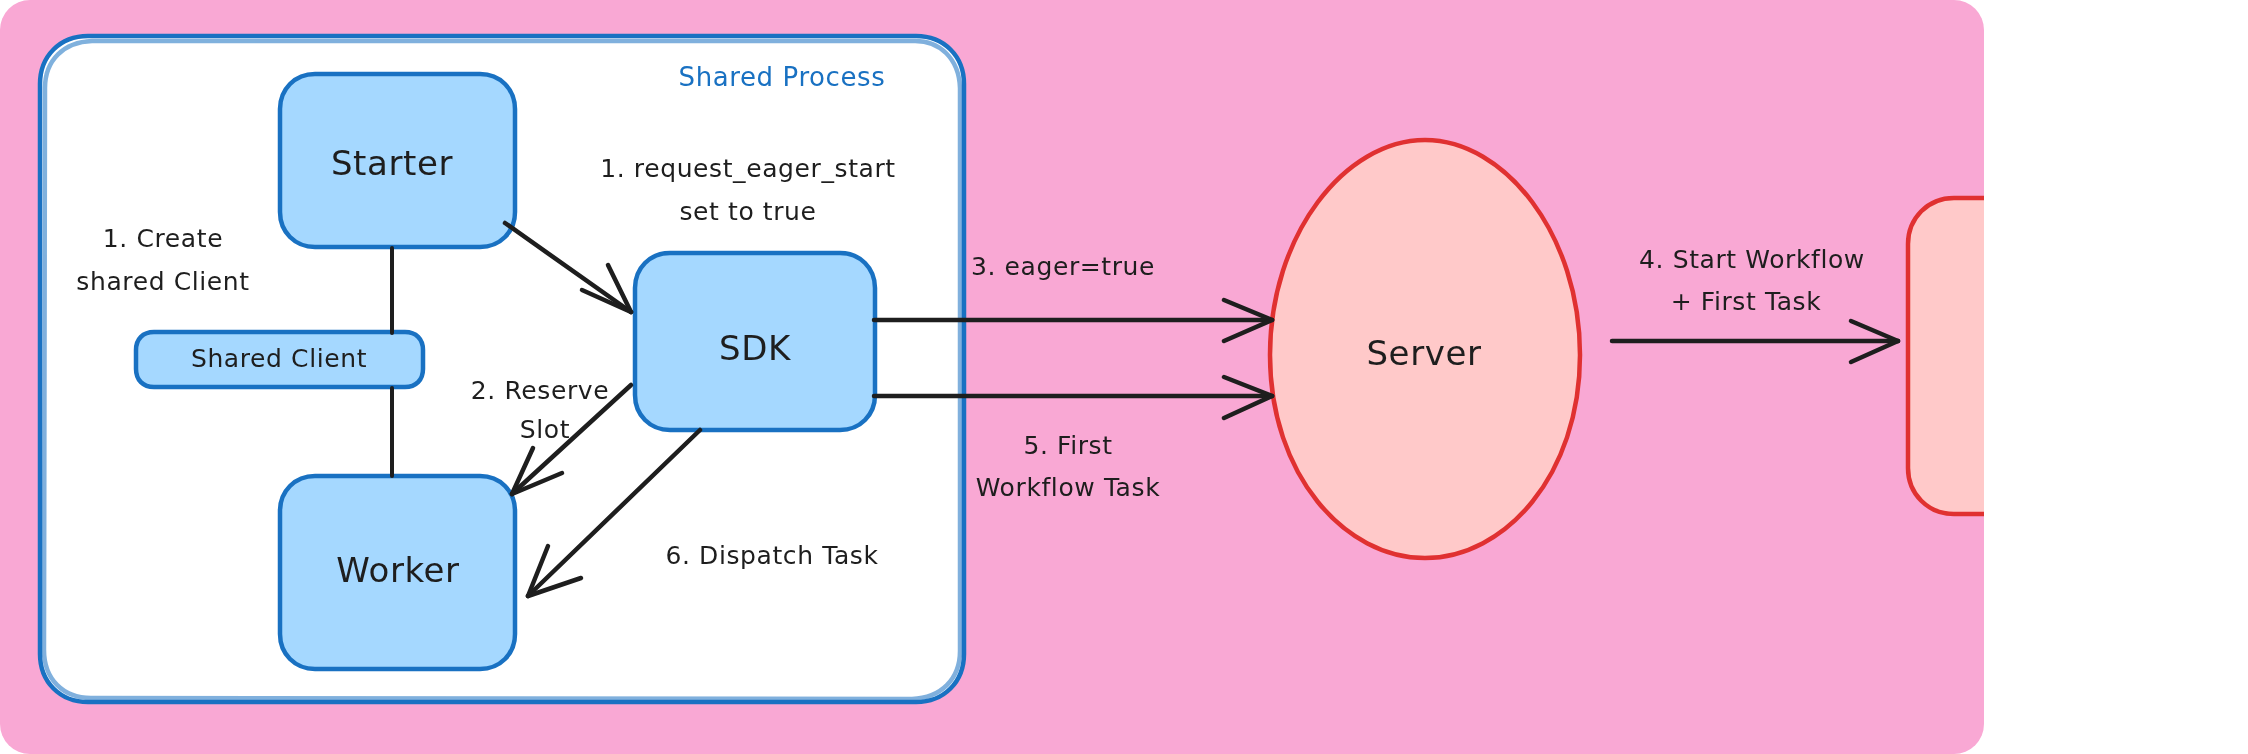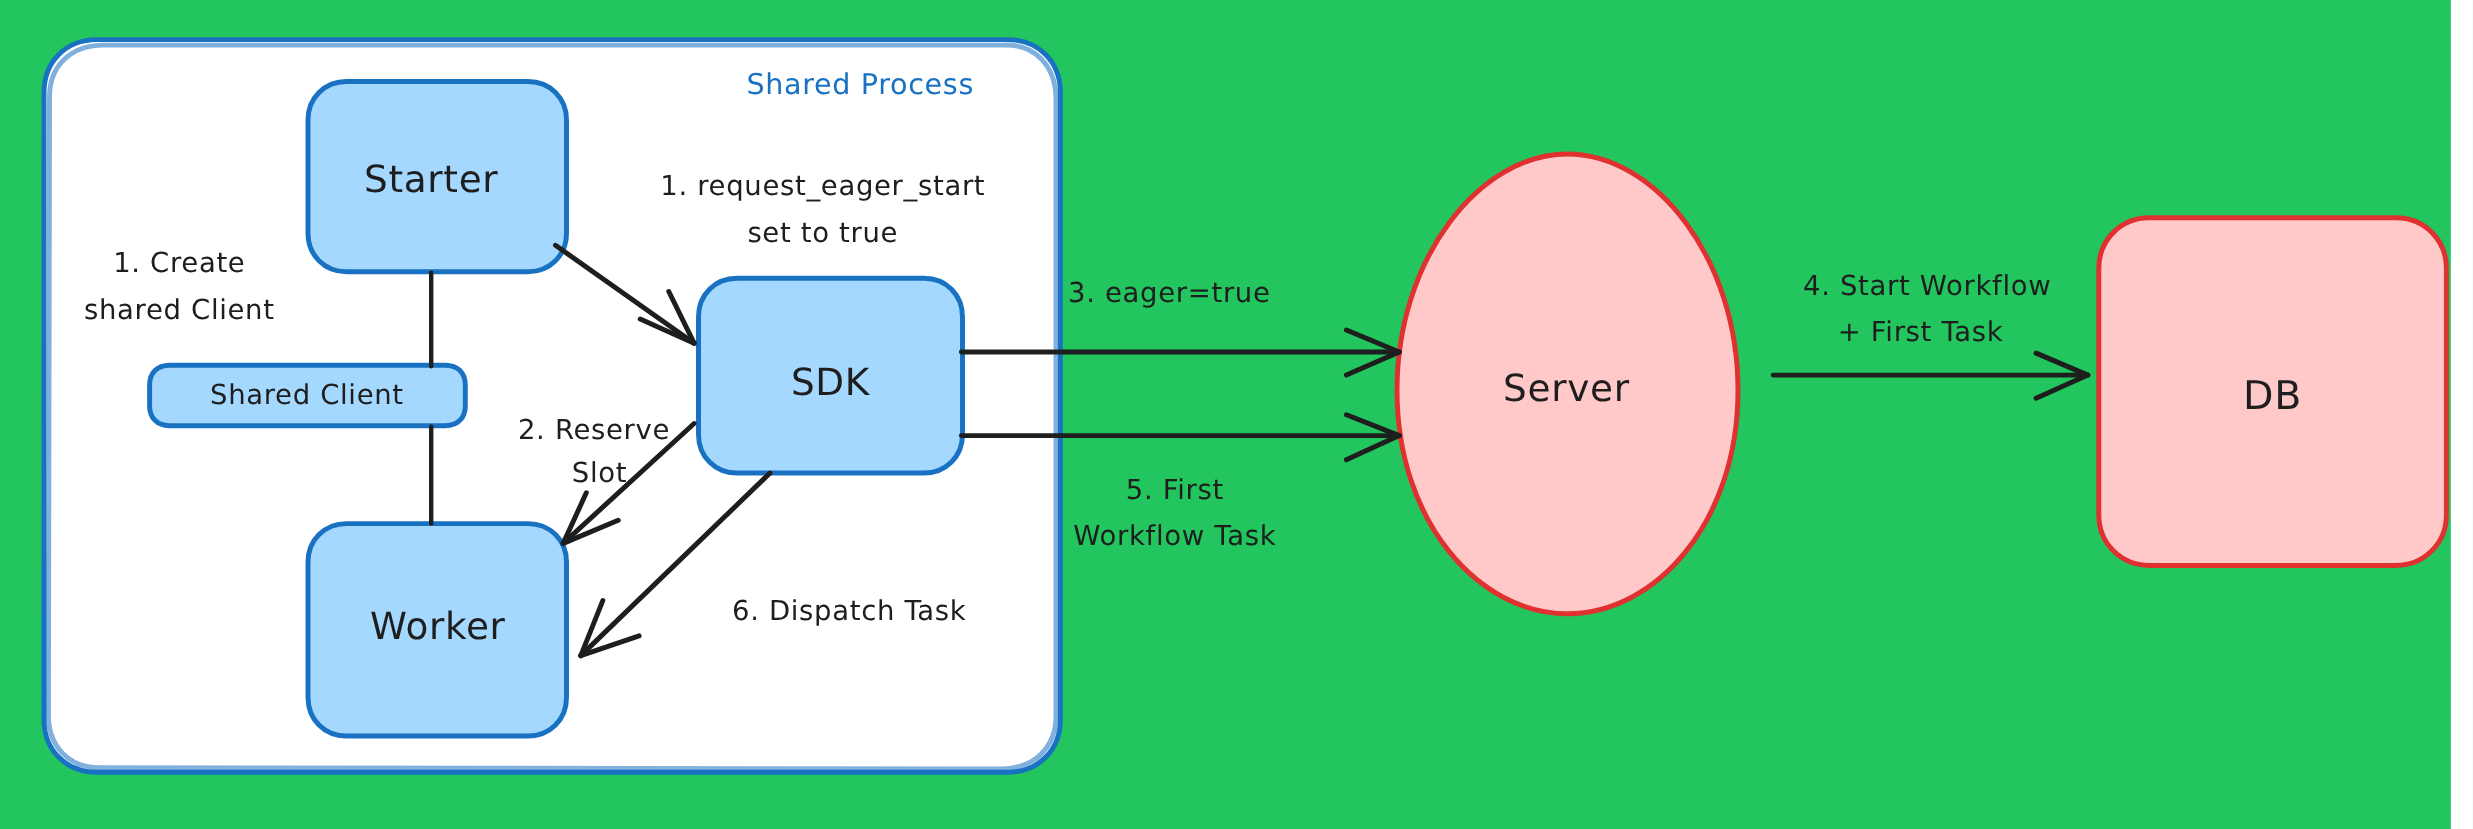--- a/index.html
+++ b/index.html
@@ -6,24 +6,25 @@
   html, body {
     margin: 0;
     padding: 0;
     background: #ffffff;
   }
   body {
     font-family: "DejaVu Sans", sans-serif;
   }
   #canvas {
     position: relative;
-    width: 2228px;
+    width: 1984px;
     height: 754px;
-    background: #22c55e;
+    background: #f9a8d4;
     overflow: hidden;
+    border-radius: 30px;
   }
   #diagram-svg {
     position: absolute;
     inset: 0;
     width: 2248px;
     height: 754px;
   }
   .hand-text {
     font-family: "DejaVu Sans", sans-serif;
     fill: #1e1e1e;

